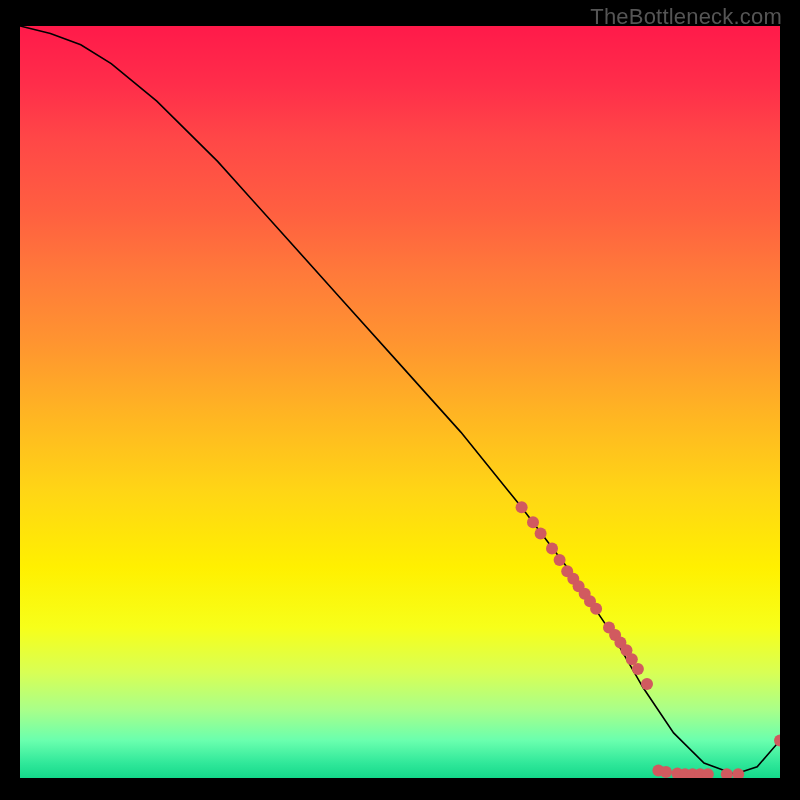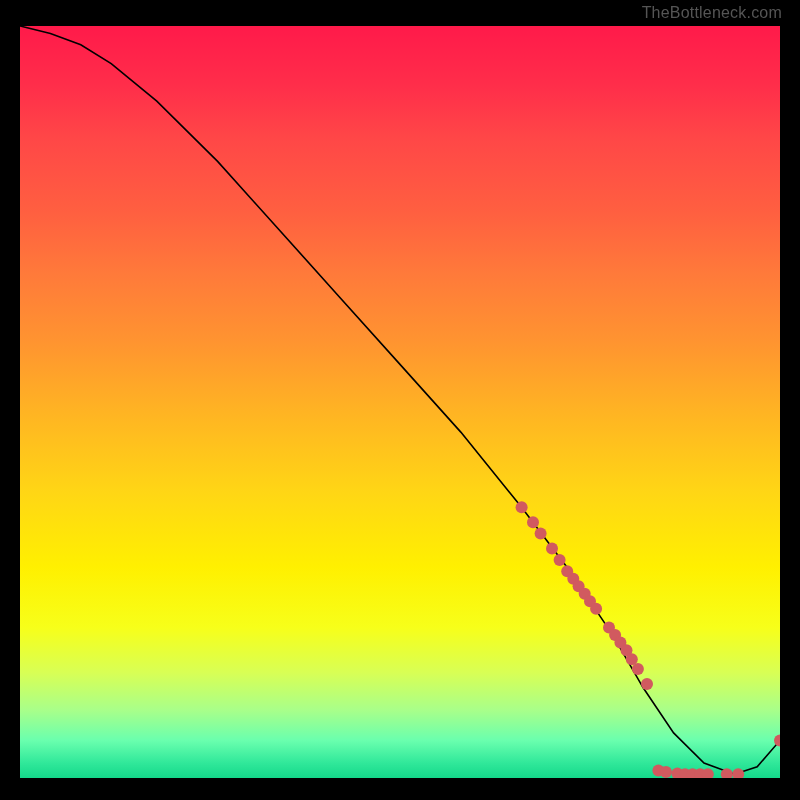--- a/index.html
+++ b/index.html
@@ -7,21 +7,21 @@
     width: 800px;
     height: 800px;
     background: #000;
     position: relative;
     font-family: Arial, Helvetica, sans-serif;
   }
   .watermark {
     position: absolute;
     top: 4px;
     right: 18px;
-    font-size: 16px;
+    font-size: 22px;
     font-weight: 500;
     color: #555;
     letter-spacing: 0.2px;
     z-index: 10;
   }
   .plot {
     position: absolute;
     left: 20px;
     top: 26px;
     width: 760px;

